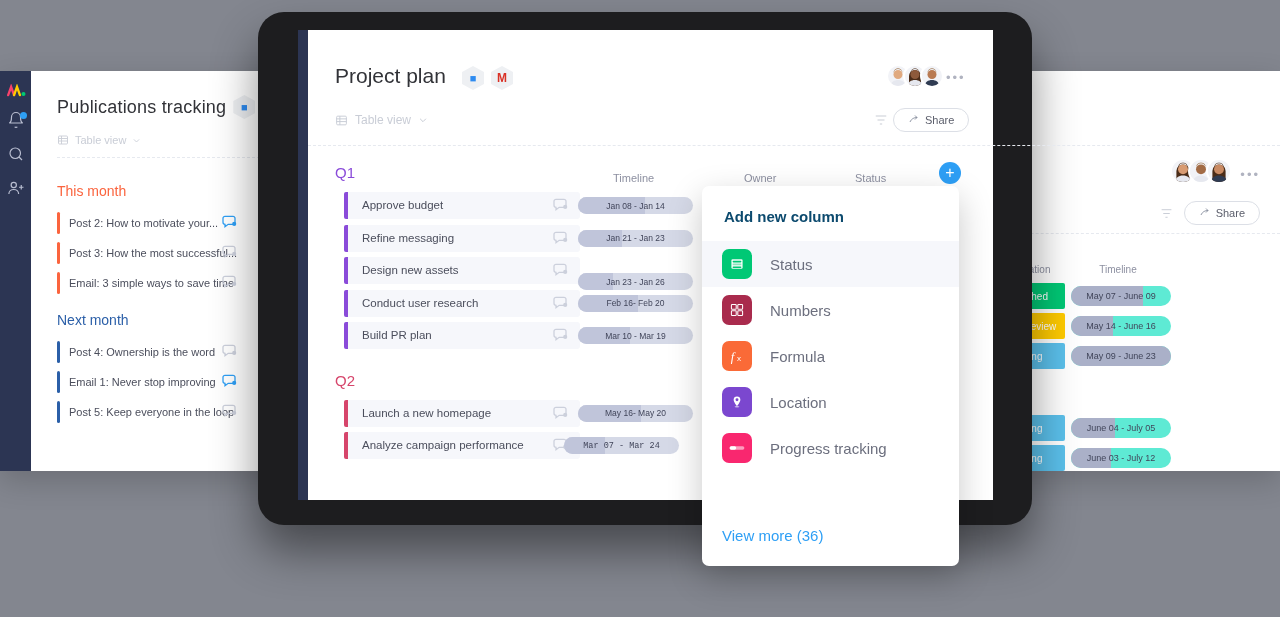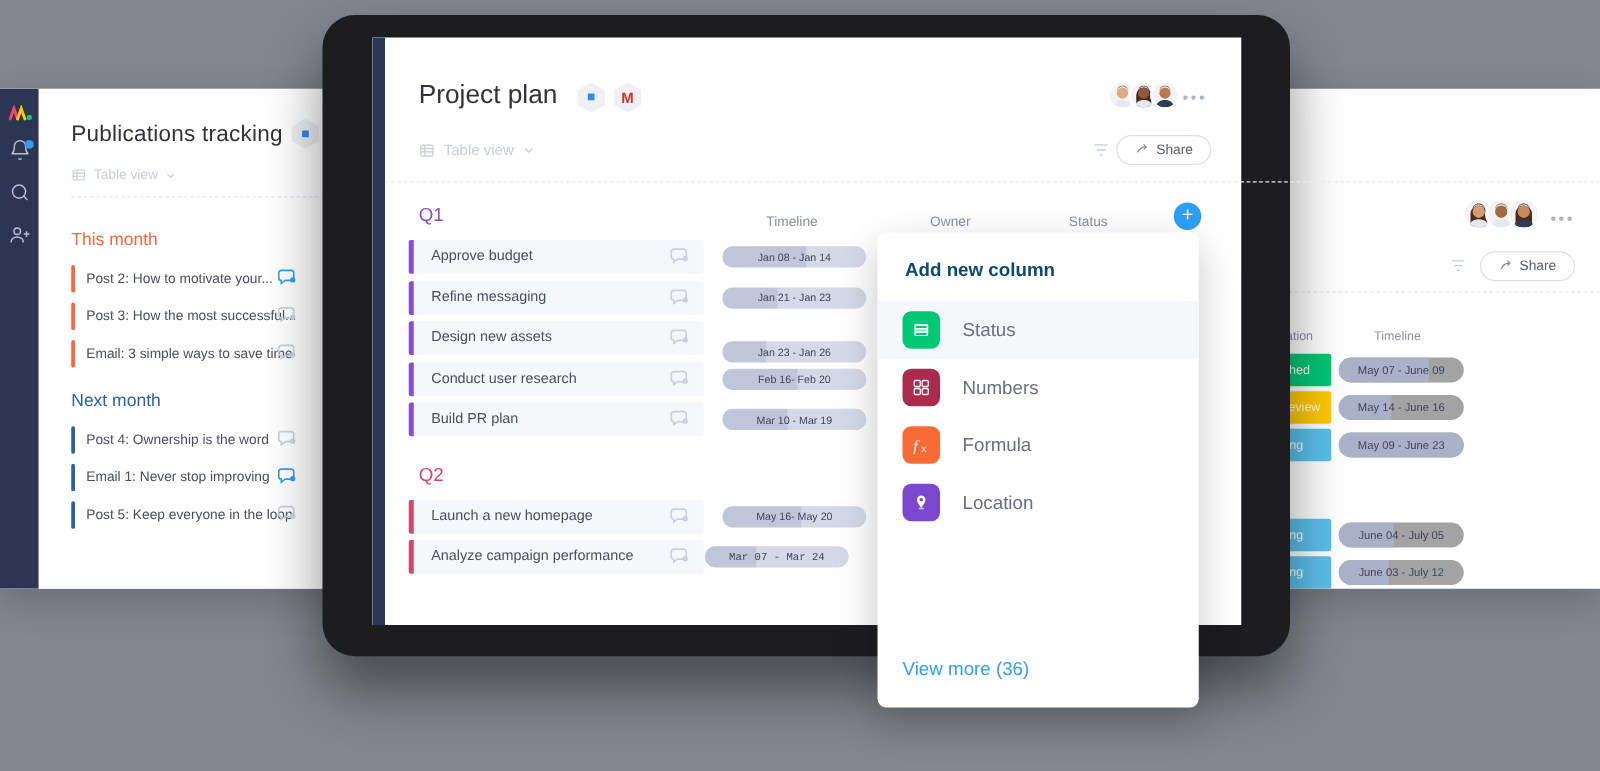--- a/index.html
+++ b/index.html
@@ -52,21 +52,21 @@
   #right-avatars { position:absolute; right:48px; top:87px; display:flex; }
   #right-avatars .av { width:26px;height:26px;border-radius:50%; border:2px solid #fff; margin-left:-8px; overflow:hidden;}
   #right-dots { position:absolute; right:20px; top:96px; color:#b0b3c0; letter-spacing:2px; font-size:13px;}
   #right-filter { position:absolute; right:107px; top:135px; color:#c9cdd6; }
   #right-share { position:absolute; right:20px; top:130px; display:flex; align-items:center; gap:5px;
       border:1px solid #dcdfe6; border-radius:15px; padding:5px 14px; font-size:11px; color:#5b5e6b; background:#fff;}
   #right-div { position:absolute; left:12px; right:0; top:162px; border-top:1px dashed #e6e9ef; }
   .rcolhdr { position:absolute; font-size:10px; color:#8d90a1; top:193px; }
   .rcell { position:absolute; height:26px; border-radius:2px; color:#fff; font-size:10px;
      display:flex; align-items:center; justify-content:center; }
-  .rtl { position:absolute; height:20px; border-radius:10px; background:#a3a3a3; font-size:9px; color:#41455a;
+  .rtl { position:absolute; height:20px; border-radius:10px; background:#5eead4; font-size:9px; color:#41455a;
      display:flex; align-items:center; justify-content:center; overflow:hidden; }
   .rtl .fill { position:absolute; left:0; top:0; bottom:0; background:#aab0c8; }
   .rtl span { position:relative; z-index:2; }
 
   
   #frame {
     position:absolute; left:258px; top:12px; width:774px; height:513px;
     background:#1d1d1f; border-radius:26px;
     box-shadow:0 26px 46px rgba(0,0,0,.45);
   }
@@ -83,21 +83,21 @@
   #mid-avatars .av { width:24px;height:24px;border-radius:50%;border:2px solid #fff;margin-left:-7px; overflow:hidden;}
   #mid-dots { position:absolute; left:946px; top:70px; color:#b0b3c0; letter-spacing:2px; font-size:13px; }
   #mid-filter { position:absolute; left:874px; top:113px; color:#c9cdd6; }
   #mid-share { position:absolute; left:893px; top:108px; display:flex; align-items:center; gap:5px;
      border:1px solid #dcdfe6; border-radius:15px; padding:5px 14px; font-size:11px; color:#5b5e6b; background:#fff;}
   #mid-div { position:absolute; left:308px; right:0; top:145px; border-top:1px dashed #e6e9ef; }
   .mcolhdr { position:absolute; font-size:11px; color:#8d90a1; }
   #plus-btn { position:absolute; left:939px; top:162px; width:22px;height:22px;border-radius:50%;
      background:#2e9ff5; color:#fff; font-size:16px; line-height:21px; text-align:center; font-weight:300;}
   .qtitle { position:absolute; font-size:15px; }
-  .mrow { position:absolute; left:327px; width:236px; height:27px; background:#f6f7fb; border-radius:3px; }
+  .mrow { position:absolute; left:344px; width:236px; height:27px; background:#f6f7fb; border-radius:3px; }
   .mrow .bar { position:absolute; left:0; top:0; width:4px; height:100%; border-radius:2px 0 0 2px; }
   .mrow .txt { position:absolute; left:18px; top:7px; font-size:11.5px; color:#4b4e5c; white-space:nowrap; }
   .mrow .chat { position:absolute; right:12px; top:5px; }
   .mtl { position:absolute; height:17px; border-radius:9px; background:#d5d9e7; font-size:8.5px; color:#41455a;
      display:flex; align-items:center; justify-content:center; overflow:hidden; }
   .mtl .fill { position:absolute; left:0; top:0; bottom:0; background:#c0c5da; }
   .mtl span { position:relative; z-index:2; }
 
   
   #dropdown {
@@ -562,15 +562,24 @@
       <div class="dd-item">
         <span class="dd-ico" style="background:#7b47cf">
           <svg width="16" height="16" viewBox="0 0 20 20">
             <path d="M10 3a4.2 4.2 0 00-4.2 4.2c0 3.1 4.2 8 4.2 8s4.2-4.9 4.2-8A4.2 4.2 0 0010 3z" fill="#fff"></path>
             <circle cx="10" cy="7.2" r="1.8" fill="#7b47cf"></circle>
             <ellipse cx="10" cy="16" rx="3" ry="1" fill="#fff" opacity=".6"></ellipse>
           </svg>
         </span>
         <span class="dd-lbl">Location</span>
       </div>
+      <div class="dd-item">
+        <span class="dd-ico" style="background:#f9276f">
+          <svg width="18" height="18" viewBox="0 0 22 20">
+            <rect x="2" y="8" width="18" height="4" rx="2" fill="#fff" opacity=".55"></rect>
+            <rect x="2" y="8" width="8" height="4" rx="2" fill="#fff"></rect>
+          </svg>
+        </span>
+        <span class="dd-lbl">Progress tracking</span>
+      </div>
     </div>
   <div id="dd-more">View more (36)</div>
 </div>
 
 </body></html>

